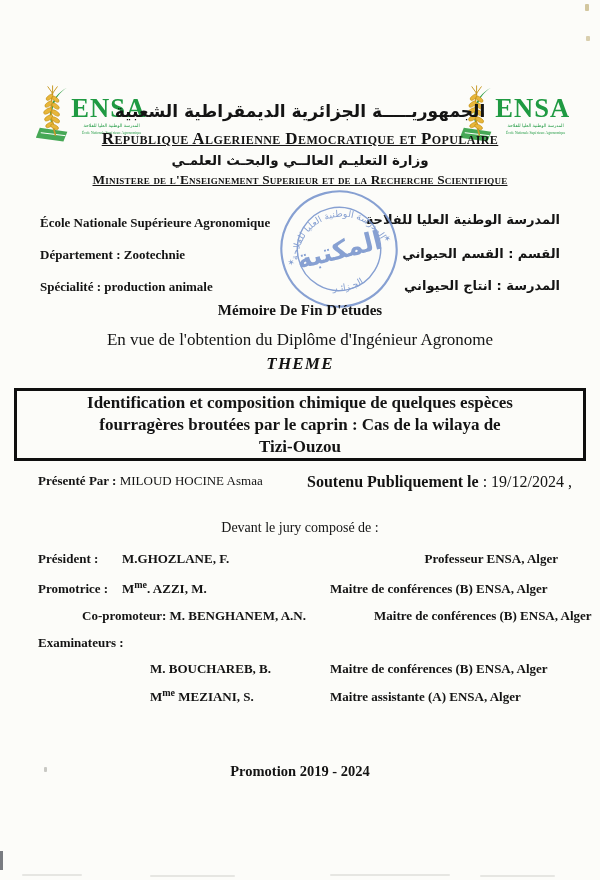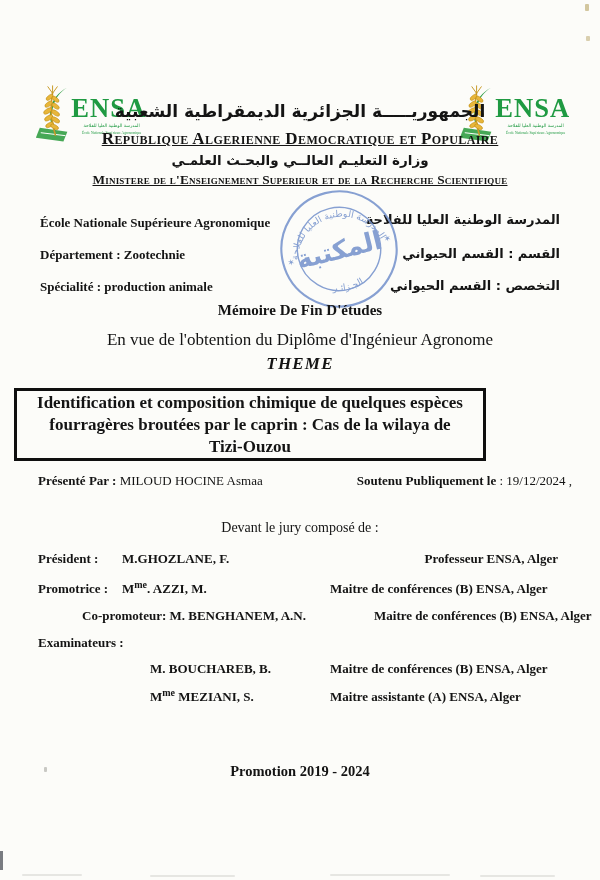--- a/index.html
+++ b/index.html
@@ -29,28 +29,28 @@
   
   .inst-fr{left:40px;font-size:13px;font-weight:bold;}
   .inst-ar{right:40px;font-size:13px;font-weight:bold;text-align:right;}
   
   .stamp{left:277px;top:187px;width:124px;height:124px;opacity:.88;}
   
   .mem-head{top:302px;font-size:15px;}
   .mem-sub{top:330px;font-size:17px;}
   .theme{top:354px;font-size:17px;font-style:italic;letter-spacing:1.2px;}
   .title-box{
-    left:14px;top:388px;width:472px;height:73px;
+    left:14px;top:388px;width:572px;height:73px;
     border:3px solid #0f0f0f;box-sizing:border-box;
     display:flex;flex-direction:column;justify-content:center;
     text-align:center;font-size:17px;font-weight:bold;line-height:22px;
   }
   
   .presented{left:38px;top:473px;font-size:13px;}
-  .defended{right:28px;top:473px;font-size:13px;text-align:right;}
+  .defended{right:28px;top:473px;font-size:16px;text-align:right;}
   
   .jury-head{top:520px;font-size:14px;}
   .jr{font-size:13px;font-weight:bold;}
   .jr-role{left:38px;}
   .jr-name{left:122px;}
   .jr-title-l{left:330px;}
   .jr-title-r{right:42px;text-align:right;}
   .r1{top:551px;} .r2{top:581px;} .r3{top:608px;margin-left:44px;}
   .rex{top:635px;} .re1{top:661px;} .re2{top:689px;}
   .ex-name{left:150px;}
@@ -117,21 +117,21 @@
   <div class="abs ctr b sc fr-rep">Republique Algerienne Democratique et Populaire</div>
   <div class="abs ctr ar b ar-min" dir="rtl">وزارة التعليـم العالــي والبحـث العلمـي</div>
   <div class="abs ctr b sc fr-min">Ministere de l'Enseignement Superieur et de la Recherche Scientifique</div>
 
   <div class="abs inst-fr" style="top:215px">École Nationale Supérieure Agronomique</div>
   <div class="abs inst-fr" style="top:247px">Département : Zootechnie</div>
   <div class="abs inst-fr" style="top:279px">Spécialité : production animale</div>
 
   <div class="abs inst-ar ar" dir="rtl" style="top:212px">المدرسة الوطنية العليا للفلاحة</div>
   <div class="abs inst-ar ar" dir="rtl" style="top:246px">القسم : القسم الحيواني</div>
-  <div class="abs inst-ar ar" dir="rtl" style="top:278px">التخصص : القسم الحيواني</div>
+  <div class="abs inst-ar ar" dir="rtl" style="top:278px">المدرسة : انتاج الحيواني</div>
 
   <svg class="abs stamp" viewBox="0 0 140 140">
     <defs>
       <path id="stampArcTop" d="M 21,74 A 50,50 0 0 1 119,74"></path>
       <path id="stampArcBot" d="M 16,76 A 56,56 0 0 0 124,76"></path>
     </defs>
     <g transform="rotate(-14 70 70)">
       <circle cx="70" cy="70" r="65" fill="none" stroke="#7794cd" stroke-width="2.4"></circle>
       <circle cx="70" cy="70" r="47" fill="none" stroke="#7794cd" stroke-width="1.6"></circle>
       <text font-size="10.5" fill="#7794cd" font-family="DejaVu Sans, sans-serif">

